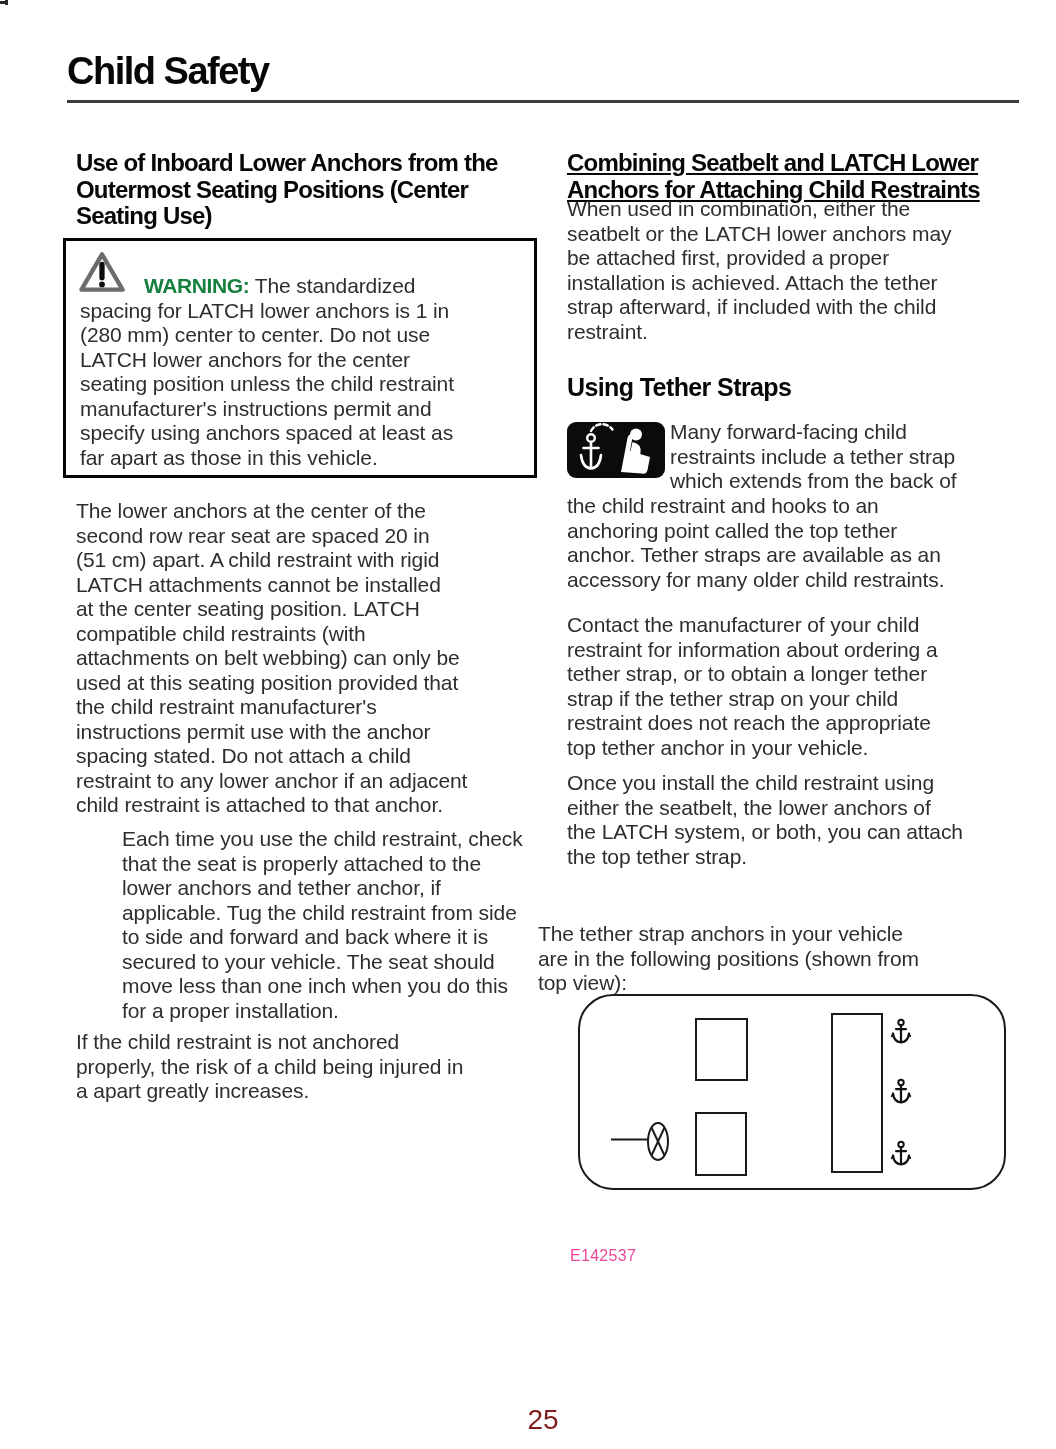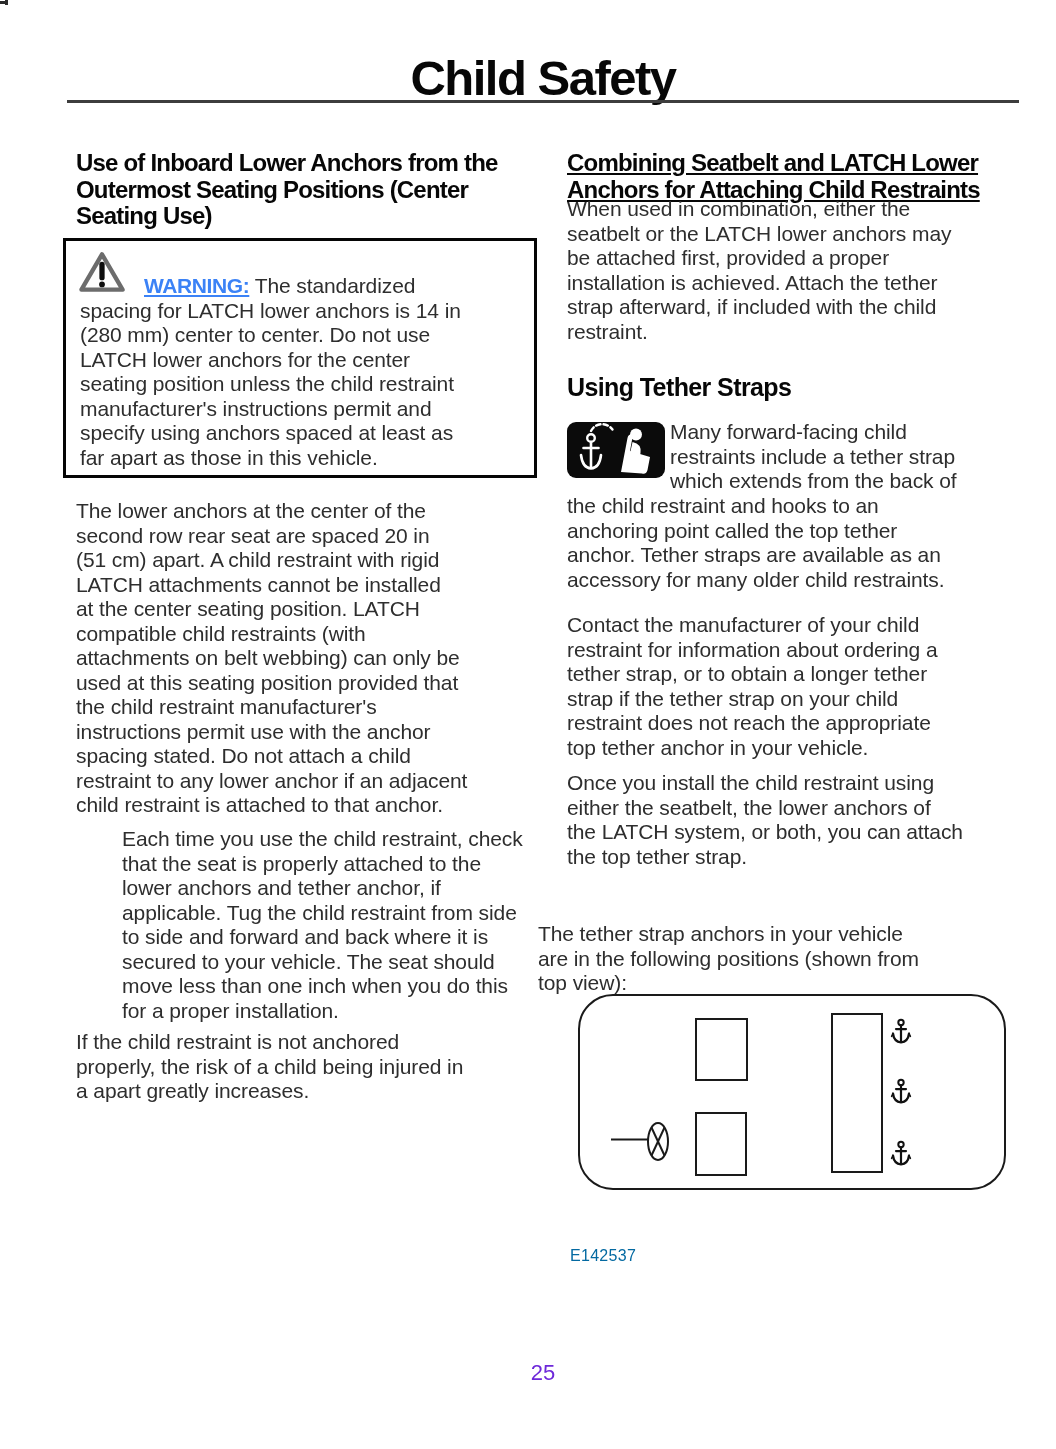--- a/index.html
+++ b/index.html
@@ -3,29 +3,29 @@
 <meta charset="utf-8">
 <style>
   html,body{margin:0;padding:0;}
   body{
     position:relative;width:1056px;height:1449px;background:#ffffff;
     font-family:"Liberation Sans",sans-serif;color:#2e2e2e;overflow:hidden;
   }
   .abs{position:absolute;}
   .body-text{font-size:21px;line-height:24.5px;letter-spacing:-0.1px;white-space:pre-line;margin:0;}
   h1,h2,h3{margin:0;font-weight:700;color:#070707;white-space:pre-line;}
-  .title{font-size:49px;letter-spacing:-1.5px;text-align:center;}
+  .title{font-size:38px;letter-spacing:-1.5px;text-align:left;}
   .h-col{font-size:24px;line-height:26.5px;letter-spacing:-0.8px;}
   .h-sec{font-size:25px;letter-spacing:-0.6px;}
   .rule{background:#3d3d3d;height:3px;}
   .wbox{border:3px solid #050505;box-sizing:border-box;padding:33px 14px 0 14px;background:#fff;}
   .wtext{text-indent:64px;}
-  .wtext b{color:#3b82f6;letter-spacing:-0.4px;text-decoration:underline;}
-  .figlabel{font-size:16px;color:#0369a1;letter-spacing:0.3px;}
-  .pagenum{font-size:22px;color:#6d28d9;text-align:center;}
+  .wtext b{color:#15803d;letter-spacing:-0.4px;}
+  .figlabel{font-size:16px;color:#ec4899;letter-spacing:0.3px;}
+  .pagenum{font-size:28px;color:#7f1d1d;text-align:center;margin-top:44px;}
   .corner-a{left:0;top:1px;width:7px;height:3px;background:#2a2a2a;}
   .corner-b{left:5px;top:0;width:3px;height:5px;background:#2a2a2a;}
 </style>
 </head>
 <body>
 
 <div class="abs corner-a"></div>
 <div class="abs corner-b"></div>
 
 <h1 class="abs title" style="left:67px;top:50px;width:952px;">Child Safety</h1>
@@ -37,21 +37,21 @@
 
 <div class="abs wbox" style="left:63px;top:238px;width:474px;height:240px;">
   <span class="abs" style="left:11px;top:9px;">
     <svg width="50" height="44" viewBox="0 0 52 46">
       <path d="M 26 4.5 L 47.5 41.5 L 4.5 41.5 Z" fill="#fdfdfd" stroke="#6c6c6c" stroke-width="4.5" stroke-linejoin="round"></path>
       <line x1="26" y1="15" x2="26" y2="29" stroke="#0d0d0d" stroke-width="5.5" stroke-linecap="round"></line>
       <circle cx="26" cy="36" r="3" fill="#0d0d0d"></circle>
     </svg>
   </span>
   <p class="body-text wtext"><b>WARNING:</b><span> The standardized
-spacing for LATCH lower anchors is 14 in
+spacing for LATCH lower anchors is 1 in
 (280 mm) center to center. Do not use
 LATCH lower anchors for the center
 seating position unless the child restraint
 manufacturer's instructions permit and
 specify using anchors spaced at least as
 far apart as those in this vehicle.</span></p>
 </div>
 
 <p class="abs body-text" style="left:76px;top:499px;width:452px;">The lower anchors at the center of the
 second row rear seat are spaced 20 in

